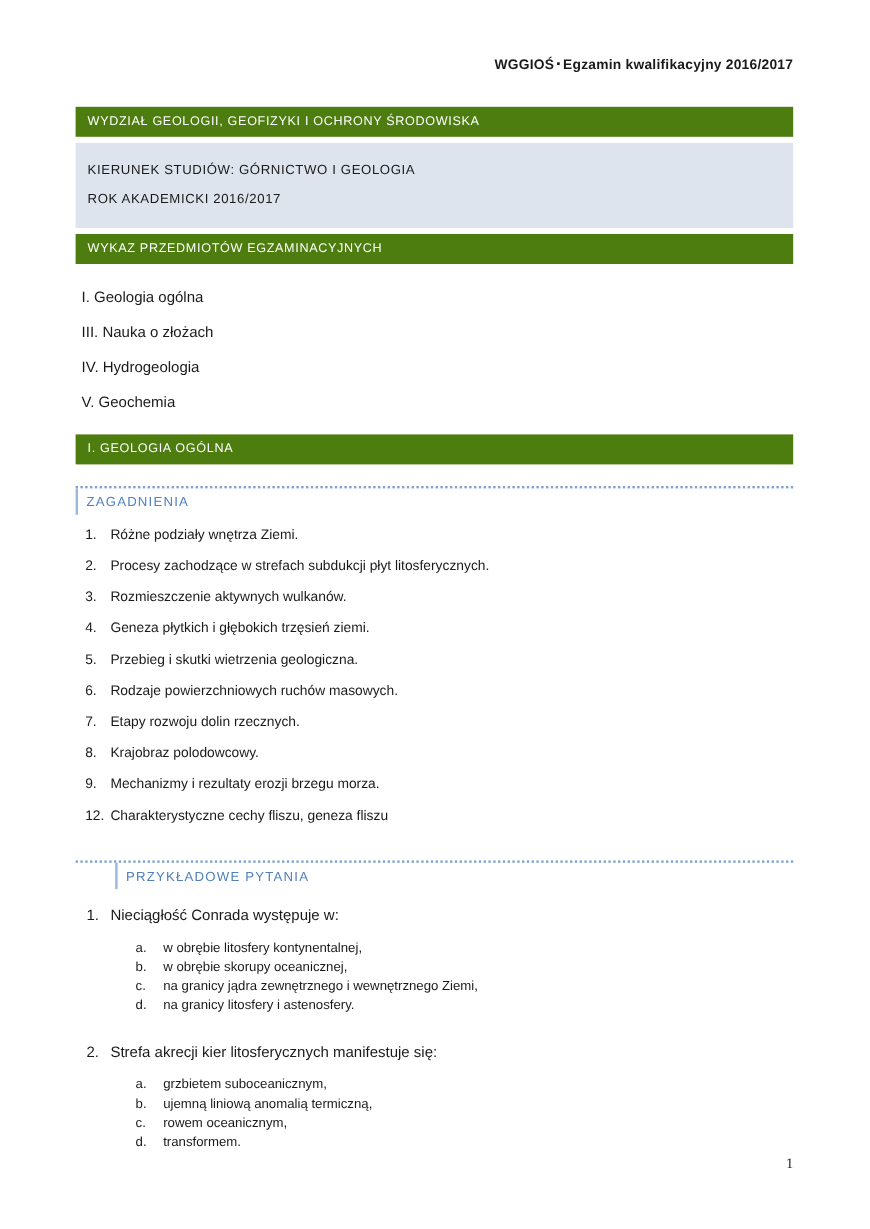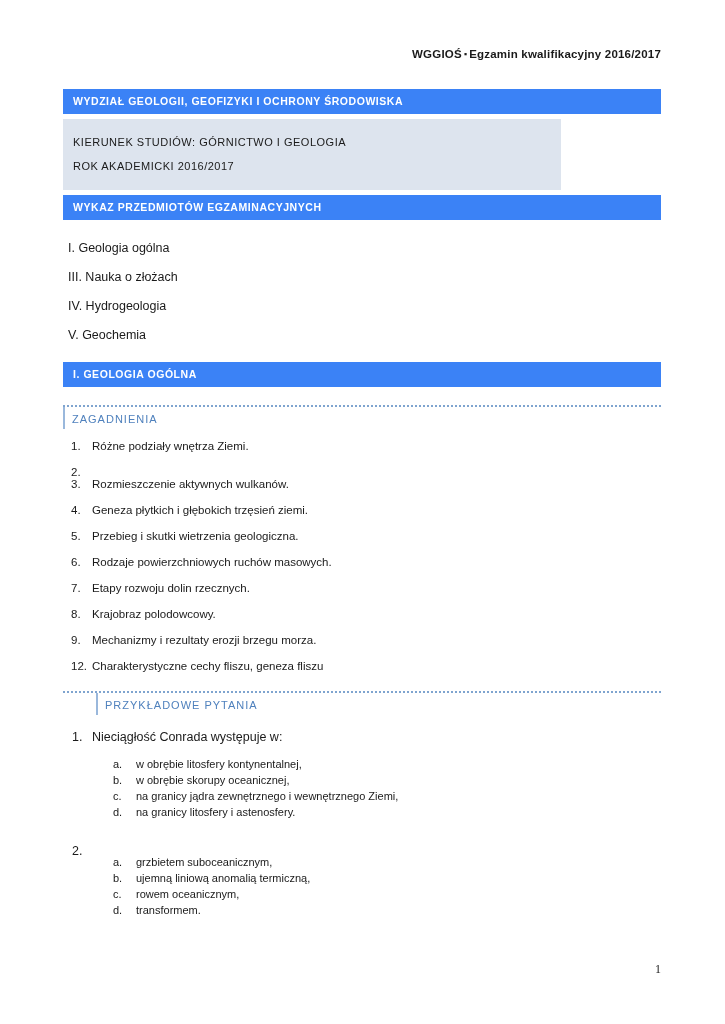--- a/index.html
+++ b/index.html
@@ -46,35 +46,35 @@
   
   .content {
     position: absolute;
     top: 89px;
     left: 63px;
     width: 598px;
   }
 
   
   .bar {
-    background: #3b82f6;
+    background: #4d7c0f;
     color: #ffffff;
     font-size: 10.5px;
-    font-weight: bold;
+    font-weight: normal;
     letter-spacing: 0.55px;
     padding: 6px 15px 6px 10px;
     box-sizing: border-box;
     width: 598px;
     line-height: 13px;
   }
 
   
   .infobox {
     background: #dde4ee;
-    width: 498px;
+    width: 598px;
     box-sizing: border-box;
     padding: 11px 10px 12px 10px;
     margin-top: 5px;
   }
   .infobox .line {
     font-size: 11px;
     letter-spacing: 0.5px;
     color: #1a1a1a;
     line-height: 14px;
     padding: 5px 0 5px 0;
@@ -218,32 +218,32 @@
     </div>
 
     <div class="bar">I. GEOLOGIA OGÓLNA</div>
 
     <div class="subhead-wrap">
       <div class="subhead">ZAGADNIENIA</div>
     </div>
 
     <ol class="topics">
       <li><span class="num">1.</span><span>Różne podziały wnętrza Ziemi.</span></li>
-      <li><span class="num">2.</span></li>
+      <li><span class="num">2.</span><span>Procesy zachodzące w strefach subdukcji płyt litosferycznych.</span></li>
       <li><span class="num">3.</span><span>Rozmieszczenie aktywnych wulkanów.</span></li>
       <li><span class="num">4.</span><span>Geneza płytkich i głębokich trzęsień ziemi.</span></li>
       <li><span class="num">5.</span><span>Przebieg i skutki wietrzenia geologiczna.</span></li>
       <li><span class="num">6.</span><span>Rodzaje powierzchniowych ruchów masowych.</span></li>
       <li><span class="num">7.</span><span>Etapy rozwoju dolin rzecznych.</span></li>
       <li><span class="num">8.</span><span>Krajobraz polodowcowy.</span></li>
       <li><span class="num">9.</span><span>Mechanizmy i rezultaty erozji brzegu morza.</span></li>
       <li><span class="num">12.</span><span>Charakterystyczne cechy fliszu, geneza fliszu</span></li>
     </ol>
 
-    <div class="subhead-wrap" style="margin-top:12px;padding-left:33px;">
+    <div class="subhead-wrap" style="margin-top:24px;padding-left:33px;">
       <div class="subhead">PRZYKŁADOWE PYTANIA</div>
     </div>
 
     <div class="questions">
 
       <div class="question">
         <div class="qline">
           <span class="num">1.</span><span>Nieciągłość Conrada występuje w:</span>
         </div>
         <ol class="answers">
@@ -251,21 +251,21 @@
           <li><span class="letter">b.</span><span>w obrębie skorupy oceanicznej,</span></li>
           <li><span class="letter">c.</span><span>na granicy jądra zewnętrznego i wewnętrznego Ziemi,</span></li>
           <li><span class="letter">d.</span><span>na granicy litosfery i astenosfery.</span></li>
         </ol>
       </div>
 
       <div class="gap-small"></div>
 
       <div class="question">
         <div class="qline">
-          <span class="num">2.</span>
+          <span class="num">2.</span><span>Strefa akrecji kier litosferycznych manifestuje się:</span>
         </div>
         <ol class="answers">
           <li><span class="letter">a.</span><span>grzbietem suboceanicznym,</span></li>
           <li><span class="letter">b.</span><span>ujemną liniową anomalią termiczną,</span></li>
           <li><span class="letter">c.</span><span>rowem oceanicznym,</span></li>
           <li><span class="letter">d.</span><span>transformem.</span></li>
         </ol>
       </div>
 
     </div>

